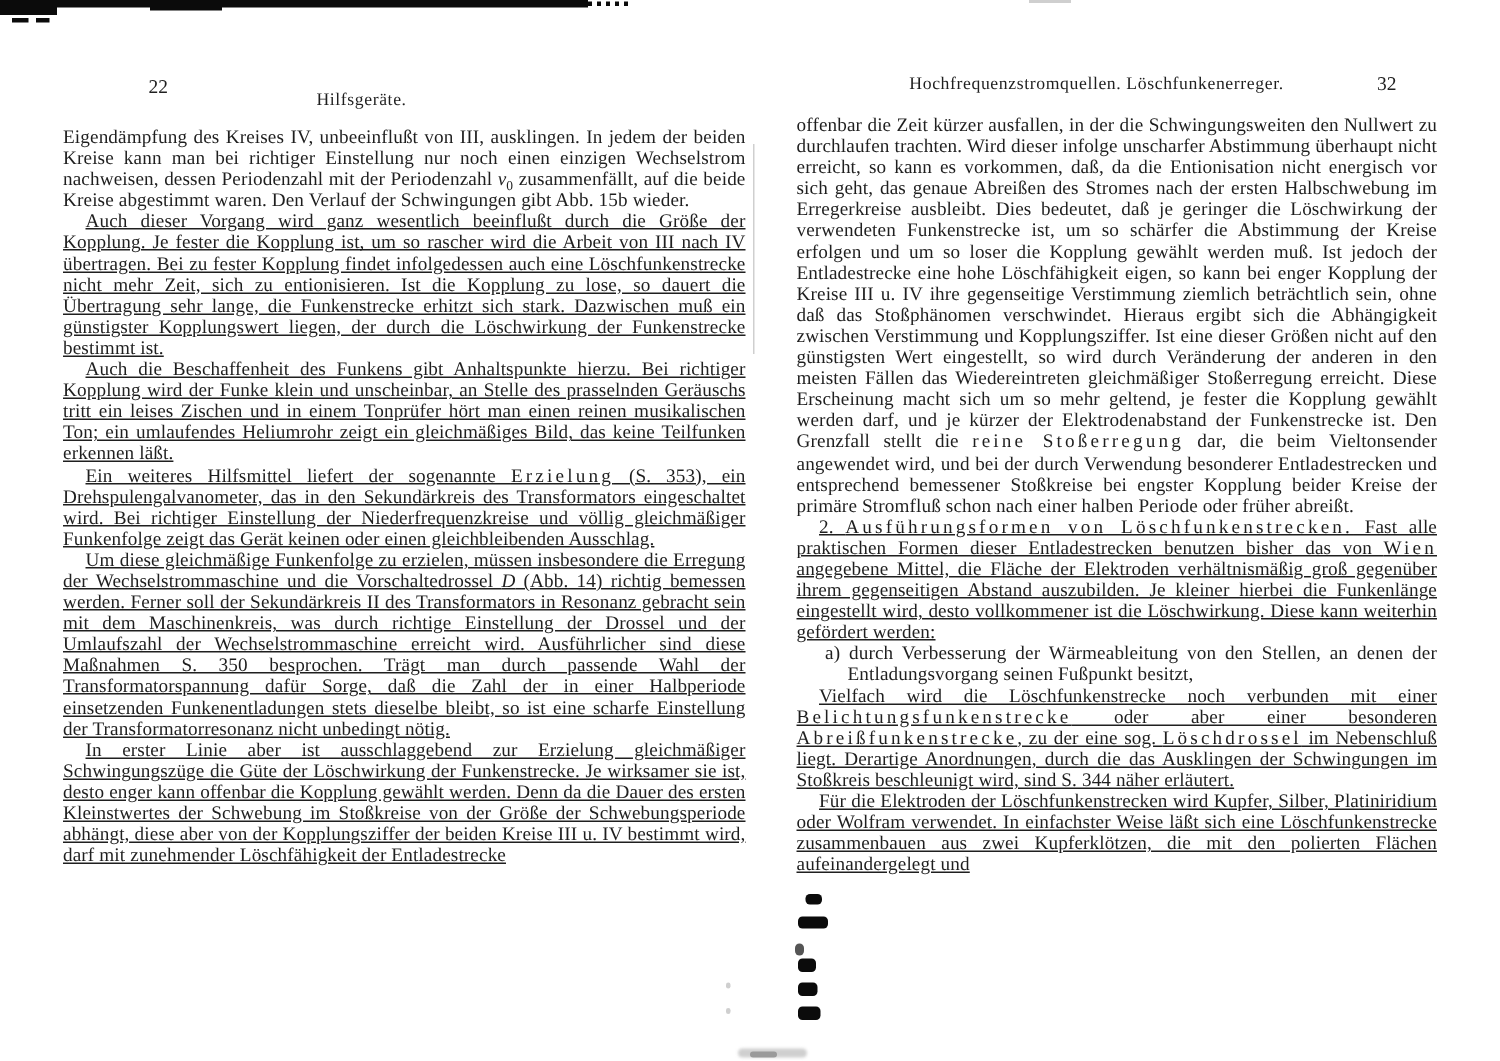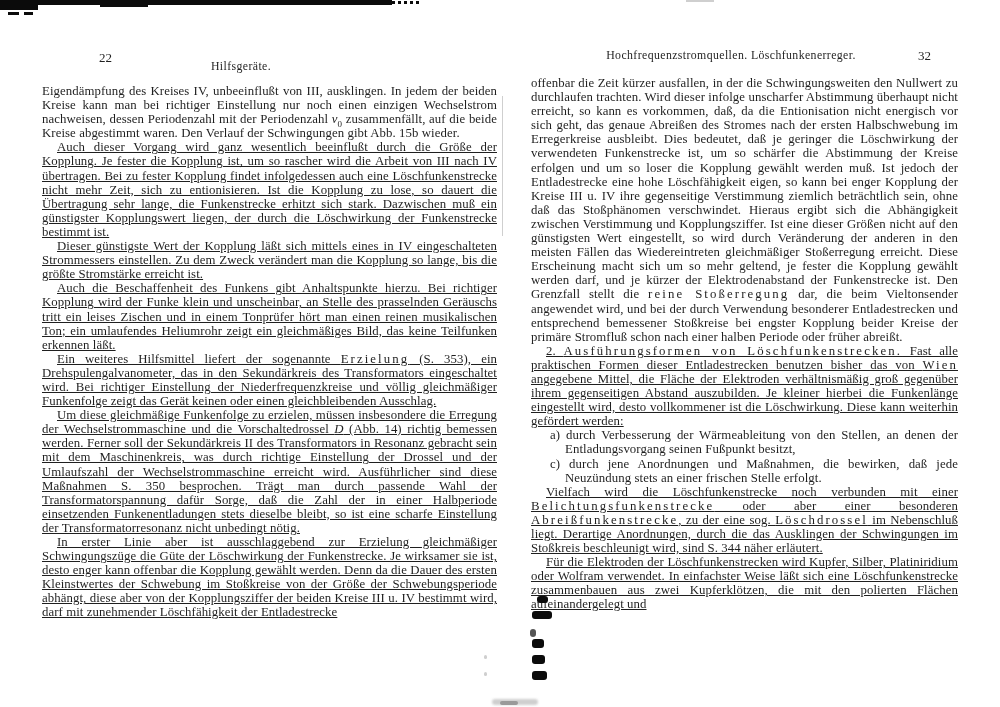--- a/index.html
+++ b/index.html
@@ -33,36 +33,34 @@
 <body>
 
 <div class="scan" style="--paper: #ffffff; --ink-text: #1f1f1f; --scan-edge: #0b0b0b;">
 
   <div>
     <span class="pagenum" style="left:62px; top:50px;margin-left:37px;">22</span>
     <div class="hdr hdr-title" style="left:42px; top:59px; width:398px;">Hilfsgeräte.</div>
     <div class="pagebody" style="left:42px; top:84px; width:455px;">
         <p class="para"><span>Eigendämpfung des Kreises IV, unbeeinflußt von III, ausklingen. In jedem der beiden Kreise kann man bei richtiger Einstellung nur noch einen einzigen Wechselstrom nachweisen, dessen Periodenzahl mit der Periodenzahl </span><span class="it">ν</span><sub>0</sub><span> zusammenfällt, auf die beide Kreise abgestimmt waren. Den Verlauf der Schwingungen gibt Abb. 15b wieder.</span></p>
         <p class="para indent"><span>Auch dieser Vorgang wird ganz wesentlich beeinflußt durch die Größe der Kopplung. Je fester die Kopplung ist, um so rascher wird die Arbeit von III nach IV übertragen. Bei zu fester Kopplung findet infolgedessen auch eine Löschfunkenstrecke nicht mehr Zeit, sich zu entionisieren. Ist die Kopplung zu lose, so dauert die Übertragung sehr lange, die Funkenstrecke erhitzt sich stark. Dazwischen muß ein günstigster Kopplungswert liegen, der durch die Löschwirkung der Funkenstrecke bestimmt ist.</span></p>
-        <p class="para indent"><span>Dieser günstigste Wert der Kopplung läßt sich mittels eines in IV eingeschalteten Strommessers einstellen. Zu dem Zweck verändert man die Kopplung so lange, bis die größte Stromstärke erreicht ist.</span></p>
         <p class="para indent"><span>Auch die Beschaffenheit des Funkens gibt Anhaltspunkte hierzu. Bei richtiger Kopplung wird der Funke klein und unscheinbar, an Stelle des prasselnden Geräuschs tritt ein leises Zischen und in einem Tonprüfer hört man einen reinen musikalischen Ton; ein umlaufendes Heliumrohr zeigt ein gleichmäßiges Bild, das keine Teilfunken erkennen läßt.</span></p>
         <p class="para indent"><span>Ein weiteres Hilfsmittel liefert der sogenannte </span><span class="sp">Erzielung</span><span> (S. 353), ein Drehspulengalvanometer, das in den Sekundärkreis des Transformators eingeschaltet wird. Bei richtiger Einstellung der Niederfrequenzkreise und völlig gleichmäßiger Funkenfolge zeigt das Gerät keinen oder einen gleichbleibenden Ausschlag.</span></p>
         <p class="para indent"><span>Um diese gleichmäßige Funkenfolge zu erzielen, müssen insbesondere die Erregung der Wechselstrommaschine und die Vorschaltedrossel </span><span class="it">D</span><span> (Abb. 14) richtig bemessen werden. Ferner soll der Sekundärkreis II des Transformators in Resonanz gebracht sein mit dem Maschinenkreis, was durch richtige Einstellung der Drossel und der Umlaufszahl der Wechselstrommaschine erreicht wird. Ausführlicher sind diese Maßnahmen S. 350 besprochen. Trägt man durch passende Wahl der Transformatorspannung dafür Sorge, daß die Zahl der in einer Halbperiode einsetzenden Funkenentladungen stets dieselbe bleibt, so ist eine scharfe Einstellung der Transformatorresonanz nicht unbedingt nötig.</span></p>
         <p class="para indent"><span>In erster Linie aber ist ausschlaggebend zur Erzielung gleichmäßiger Schwingungszüge die Güte der Löschwirkung der Funkenstrecke. Je wirksamer sie ist, desto enger kann offenbar die Kopplung gewählt werden. Denn da die Dauer des ersten Kleinstwertes der Schwebung im Stoßkreise von der Größe der Schwebungsperiode abhängt, diese aber von der Kopplungsziffer der beiden Kreise III u. IV bestimmt wird, darf mit zunehmender Löschfähigkeit der Entladestrecke</span></p>
       </div>
   </div>
 
   <div>
     <div class="hdr hdr-title" style="left:531px; top:48px; width:400px;">Hochfrequenzstromquellen.  Löschfunkenerreger.</div>
     <span class="pagenum" style="left:918px; top:48px;">32</span>
     <div class="pagebody" style="left:531px; top:76px; width:427px;">
         <p class="para"><span>offenbar die Zeit kürzer ausfallen, in der die Schwingungsweiten den Nullwert zu durchlaufen trachten. Wird dieser infolge unscharfer Abstimmung überhaupt nicht erreicht, so kann es vorkommen, daß, da die Entionisation nicht energisch vor sich geht, das genaue Abreißen des Stromes nach der ersten Halbschwebung im Erregerkreise ausbleibt. Dies bedeutet, daß je geringer die Löschwirkung der verwendeten Funkenstrecke ist, um so schärfer die Abstimmung der Kreise erfolgen und um so loser die Kopplung gewählt werden muß. Ist jedoch der Entladestrecke eine hohe Löschfähigkeit eigen, so kann bei enger Kopplung der Kreise III u. IV ihre gegenseitige Verstimmung ziemlich beträchtlich sein, ohne daß das Stoßphänomen verschwindet. Hieraus ergibt sich die Abhängigkeit zwischen Verstimmung und Kopplungsziffer. Ist eine dieser Größen nicht auf den günstigsten Wert eingestellt, so wird durch Veränderung der anderen in den meisten Fällen das Wiedereintreten gleichmäßiger Stoßerregung erreicht. Diese Erscheinung macht sich um so mehr geltend, je fester die Kopplung gewählt werden darf, und je kürzer der Elektrodenabstand der Funkenstrecke ist. Den Grenzfall stellt die </span><span class="sp">reine Stoßerregung</span><span> dar, die beim Vieltonsender angewendet wird, und bei der durch Verwendung besonderer Entladestrecken und entsprechend bemessener Stoßkreise bei engster Kopplung beider Kreise der primäre Stromfluß schon nach einer halben Periode oder früher abreißt.</span></p>
         <p class="para indent"><span>2. </span><span class="sp">Ausführungsformen von Löschfunkenstrecken.</span><span> Fast alle praktischen Formen dieser Entladestrecken benutzen bisher das von </span><span class="sp">Wien</span><span> angegebene Mittel, die Fläche der Elektroden verhältnismäßig groß gegenüber ihrem gegenseitigen Abstand auszubilden. Je kleiner hierbei die Funkenlänge eingestellt wird, desto vollkommener ist die Löschwirkung. Diese kann weiterhin gefördert werden:</span></p>
         <p class="li"><span>a) durch Verbesserung der Wärmeableitung von den Stellen, an denen der Entladungsvorgang seinen Fußpunkt besitzt,</span></p>
-        <p class="li"><span>c) durch jene Anordnungen und Maßnahmen, die bewirken, daß jede Neuzündung stets an einer frischen Stelle erfolgt.</span></p>
         <p class="para indent"><span>Vielfach wird die Löschfunkenstrecke noch verbunden mit einer </span><span class="sp">Belichtungsfunkenstrecke</span><span> oder aber einer besonderen </span><span class="sp">Abreißfunkenstrecke</span><span>, zu der eine sog. </span><span class="sp">Löschdrossel</span><span> im Nebenschluß liegt. Derartige Anordnungen, durch die das Ausklingen der Schwingungen im Stoßkreis beschleunigt wird, sind S. 344 näher erläutert.</span></p>
         <p class="para indent"><span>Für die Elektroden der Löschfunkenstrecken wird Kupfer, Silber, Platiniridium oder Wolfram verwendet. In einfachster Weise läßt sich eine Löschfunkenstrecke zusammenbauen aus zwei Kupferklötzen, die mit den polierten Flächen aufeinandergelegt und</span></p>
       </div>
   </div>
 
   <div class="art" style="left:0; top:0; width:392px; height:5px;"></div>
   <div class="art" style="left:0; top:0; width:38px; height:10px;"></div>
   <div class="art" style="left:8px; top:12px; width:11px; height:3px;"></div>
   <div class="art" style="left:24px; top:12px; width:9px; height:3px;"></div>
   <div class="art" style="left:100px; top:4px; width:48px; height:3px;"></div>

